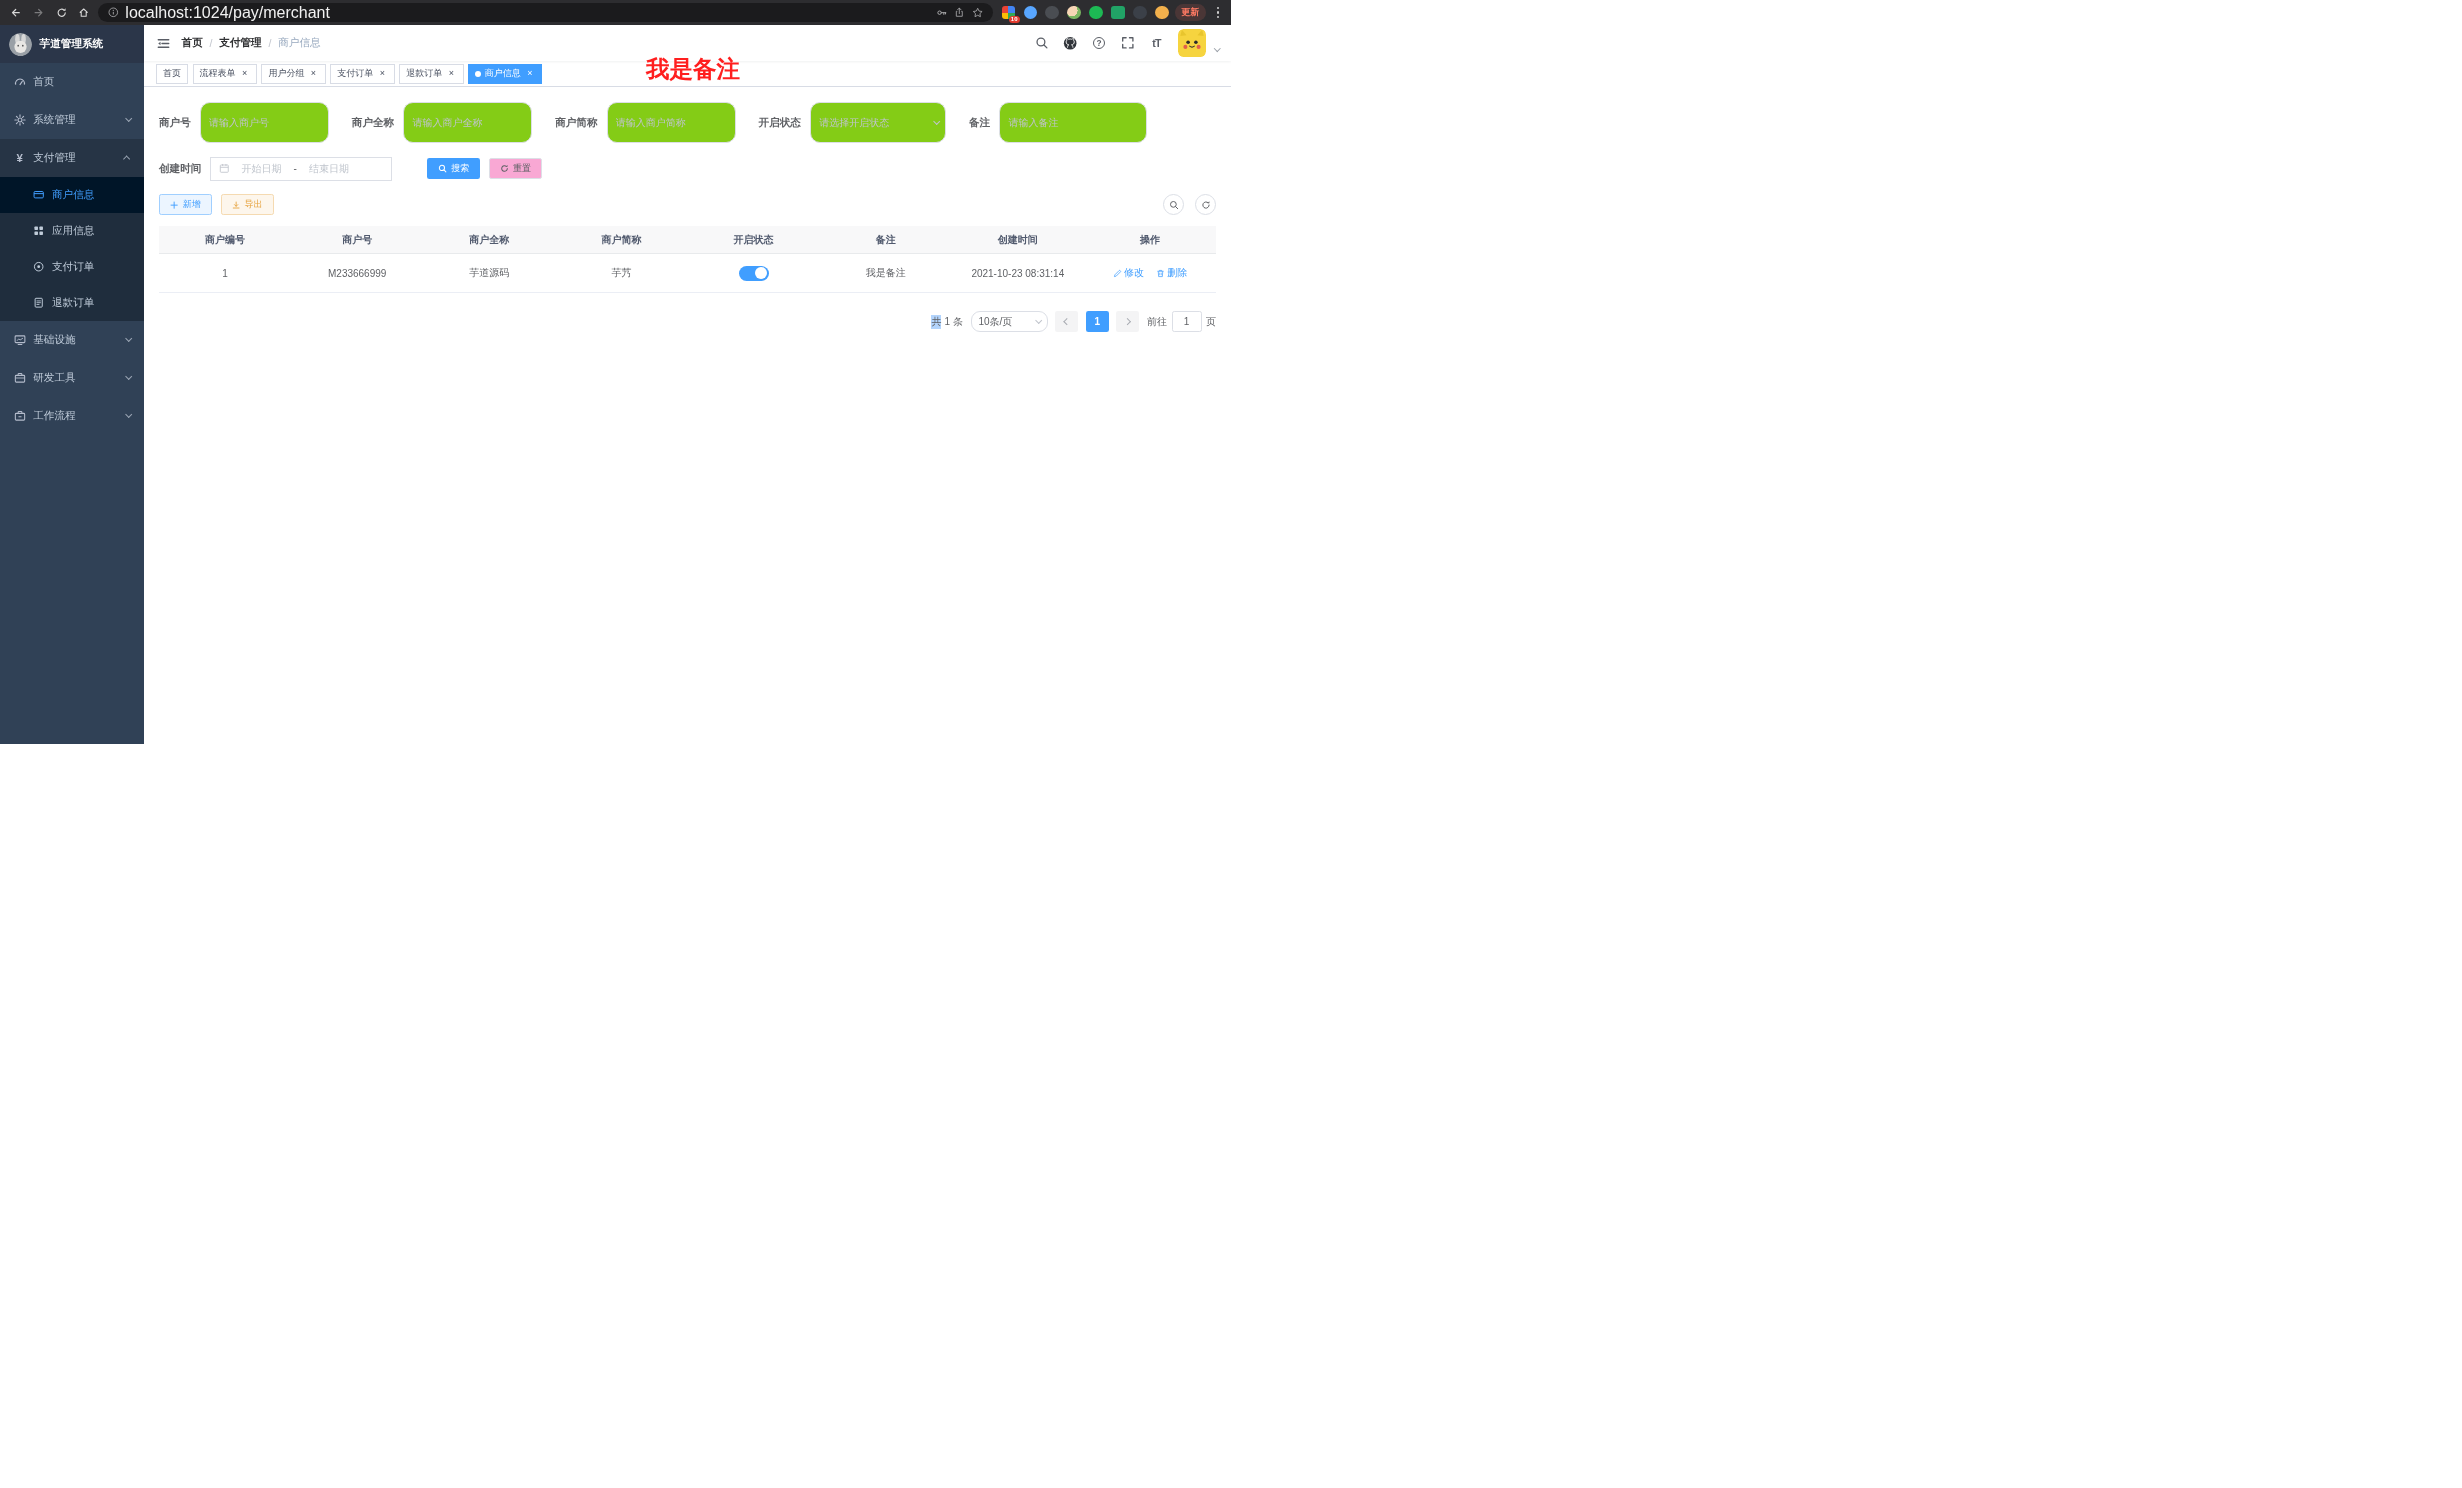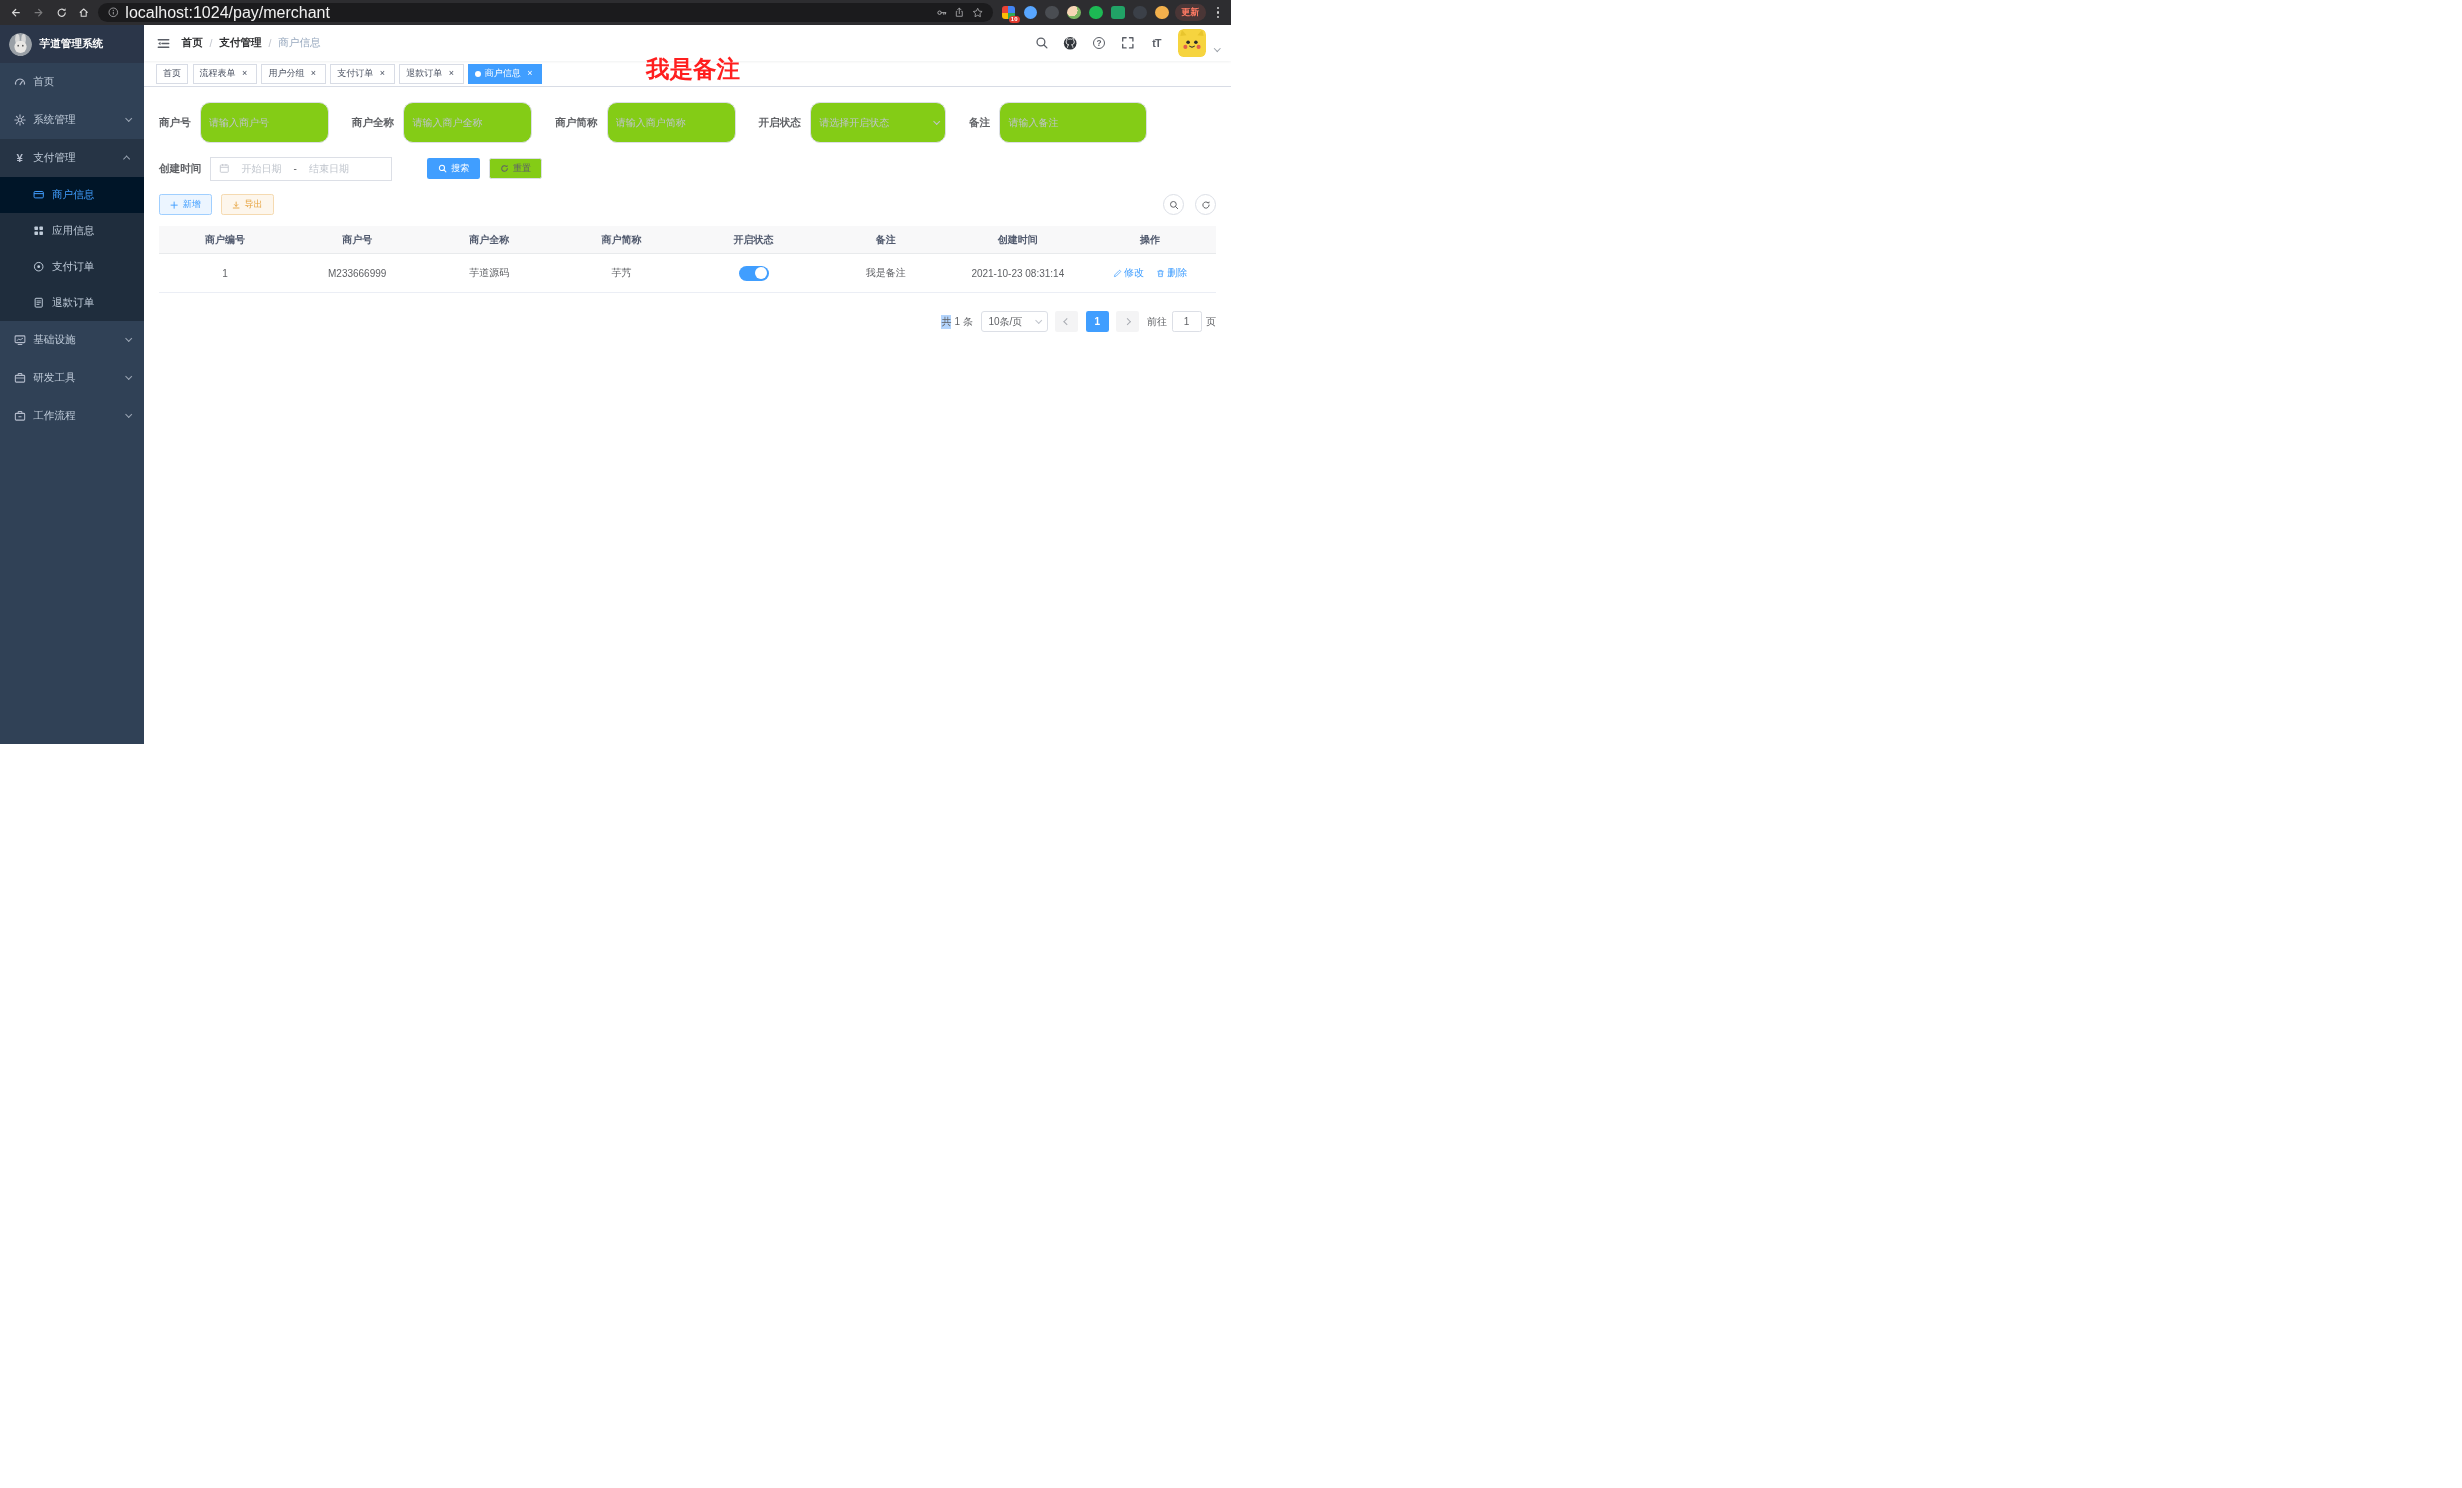--- a/index.html
+++ b/index.html
@@ -85,21 +85,21 @@
   .select-box .inp { padding-right:20px; }
   .sel-caret { position:absolute; right:7.6px; width:5.3px; height:5.3px; border-right:1.1px solid #c0c4cc; border-bottom:1.1px solid #c0c4cc; transform:rotate(45deg) translateY(-1.5px); pointer-events:none; }
   .date-range { width:182px; height:24px; border:0.8px solid #dcdfe6; border-radius:0; display:flex; align-items:center; padding:0 7.6px; gap:4.5px; }
   .date-range input { border:none; outline:none; width:55px; text-align:center; font-size:10px; color:#606266; }
   .date-range input::placeholder { color:#bfc4cc; }
   .dr-sep { color:#606266; font-size:10px; }
   .cal-icon { color:#c0c4cc; flex:0 0 auto; }
 
   .btn { height:21px; border-radius:2.3px; font-size:9px; display:inline-flex; align-items:center; gap:3.8px; padding:0 10px; cursor:pointer; border:0.8px solid transparent; white-space:nowrap; }
   .btn-primary { background:#409eff; color:#fff; }
-  .btn-default { background:#84cc16; border-color:#dcdfe6; color:#606266; }
+  .btn-default { background:#f9a8d4; border-color:#dcdfe6; color:#606266; }
   .btn-plain-blue { background:#ecf5ff; border-color:#a0cfff; color:#409eff; }
   .btn-plain-warn { background:#fdf6ec; border-color:#f5dab1; color:#e6a23c; }
   .btn .bi { width:9px; height:9px; display:flex; align-items:center; justify-content:center; }
   .ml16 { margin-left:12px; } .ml12 { margin-left:9px; }
 
   .toolbar { display:flex; align-items:center; margin:3px 0 10.6px; }
   .tool-right { margin-left:auto; display:flex; gap:10.6px; }
   .circle-btn { width:21px; height:21px; border-radius:50%; border:0.8px solid #dcdfe6; background:#fff; color:#606266; display:flex; align-items:center; justify-content:center; cursor:pointer; }
 
   table.grid { width:100%; border-collapse:collapse; table-layout:fixed; }
@@ -107,21 +107,21 @@
   .grid td { height:39px; font-size:10px; color:#606266; border-bottom:0.8px solid #ebeef5; text-align:center; }
   .switch { width:30px; height:15px; border-radius:7.6px; background:#409eff; display:inline-block; position:relative; cursor:pointer; vertical-align:middle; }
   .switch::after { content:''; position:absolute; top:1.5px; right:1.5px; width:12px; height:12px; border-radius:50%; background:#fff; }
   .op-link { color:#409eff; display:inline-flex; align-items:center; gap:2.3px; cursor:pointer; font-size:10px; }
   .op-link + .op-link { margin-left:9px; }
   .op-link .li { width:9px; height:9px; display:flex; align-items:center; justify-content:center; }
 
   .pager { display:flex; justify-content:flex-end; align-items:center; gap:7.6px; margin-top:18px; font-size:10px; color:#606266; }
   .total { display:flex; gap:3px; align-items:center; }
   .hl { background:#b3d4fc; }
-  .size-select { width:67px; height:21px; border:0.8px solid #dcdfe6; border-radius:3px; display:flex; align-items:center; justify-content:space-between; padding:0 6.8px; cursor:pointer; color:#606266; }
+  .size-select { width:77px; height:21px; border:0.8px solid #dcdfe6; border-radius:9px; display:flex; align-items:center; justify-content:space-between; padding:0 6.8px; cursor:pointer; color:#606266; }
   .pg-btn { min-width:23px; height:21px; background:#f4f4f5; border-radius:2.3px; display:flex; align-items:center; justify-content:center; cursor:pointer; color:#606266; }
   .pg-btn.active { background:#409eff; color:#fff; font-weight:700; }
   .pg-chev { width:5.3px; height:5.3px; border-right:1.1px solid #a8abb2; border-bottom:1.1px solid #a8abb2; }
   .pg-chev.left { transform:rotate(135deg); }
   .pg-chev.right { transform:rotate(-45deg); }
   .jumper { display:flex; align-items:center; gap:4.5px; }
   .jumper input { width:30px; height:21px; border:0.8px solid #dcdfe6; border-radius:2.3px; text-align:center; font-size:10px; color:#606266; outline:none; }
 </style>
 </head>
 <body>

